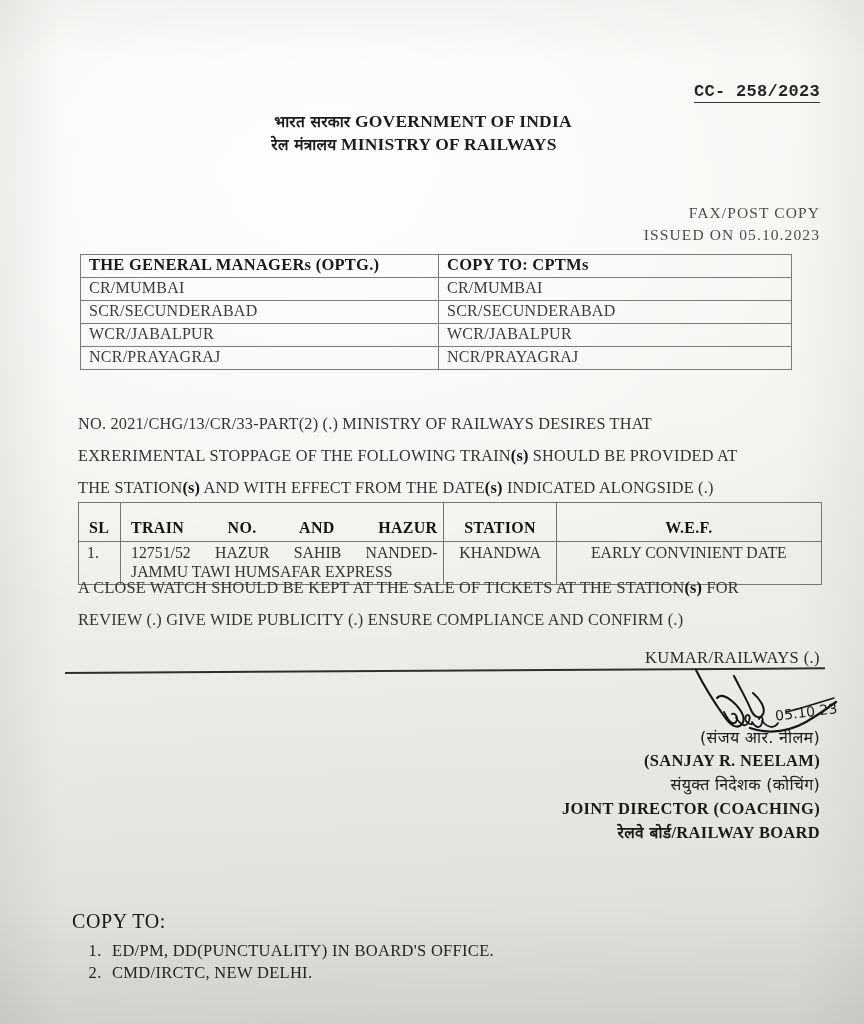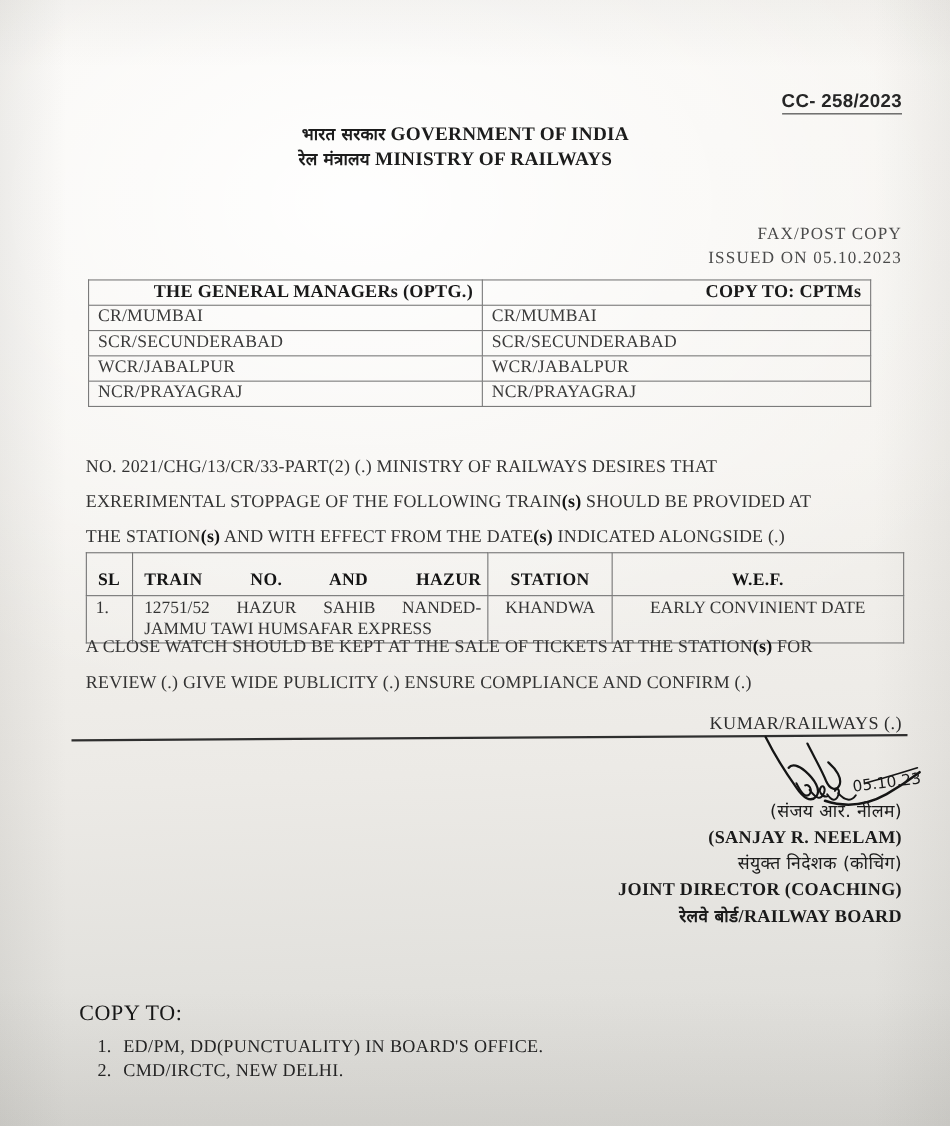--- a/index.html
+++ b/index.html
@@ -33,21 +33,21 @@
       linear-gradient(to right, rgba(120,118,112,0.10) 0%, rgba(255,255,255,0) 7%, rgba(255,255,255,0) 92%, rgba(120,118,112,0.09) 100%),
       linear-gradient(to bottom, rgba(140,138,132,0.07) 0%, rgba(255,255,255,0) 6%, rgba(255,255,255,0) 88%, rgba(120,118,112,0.12) 100%);
   }
 
   .layer { position: relative; z-index: 2; }
 
   
   #refno {
     position: absolute;
     top: 82px; right: 44px;
-    font-family: Liberation Sans, sans-serif;
+    font-family: Liberation Mono, monospace;
     font-weight: 700;
     font-size: 17px;
     letter-spacing: 0.3px;
     border-bottom: 1.6px solid #3a3a3a;
     padding-bottom: 1px;
     color: #262626;
   }
 
   
   #masthead {
@@ -97,21 +97,20 @@
     height: 22px;
     line-height: 1.12;
     color: #3b3b3b;
     letter-spacing: 0.25px;
     white-space: nowrap;
   }
   #addressee tr.hdr td {
     font-weight: 700;
     color: #191919;
     font-size: 16.5px;
-    text-align: right;
   }
   #addressee td.colL { width: 358px; }
 
   
   .bodypara {
     position: absolute;
     left: 78px;
     width: 744px;
     font-size: 16.3px;
     line-height: 1.95;

